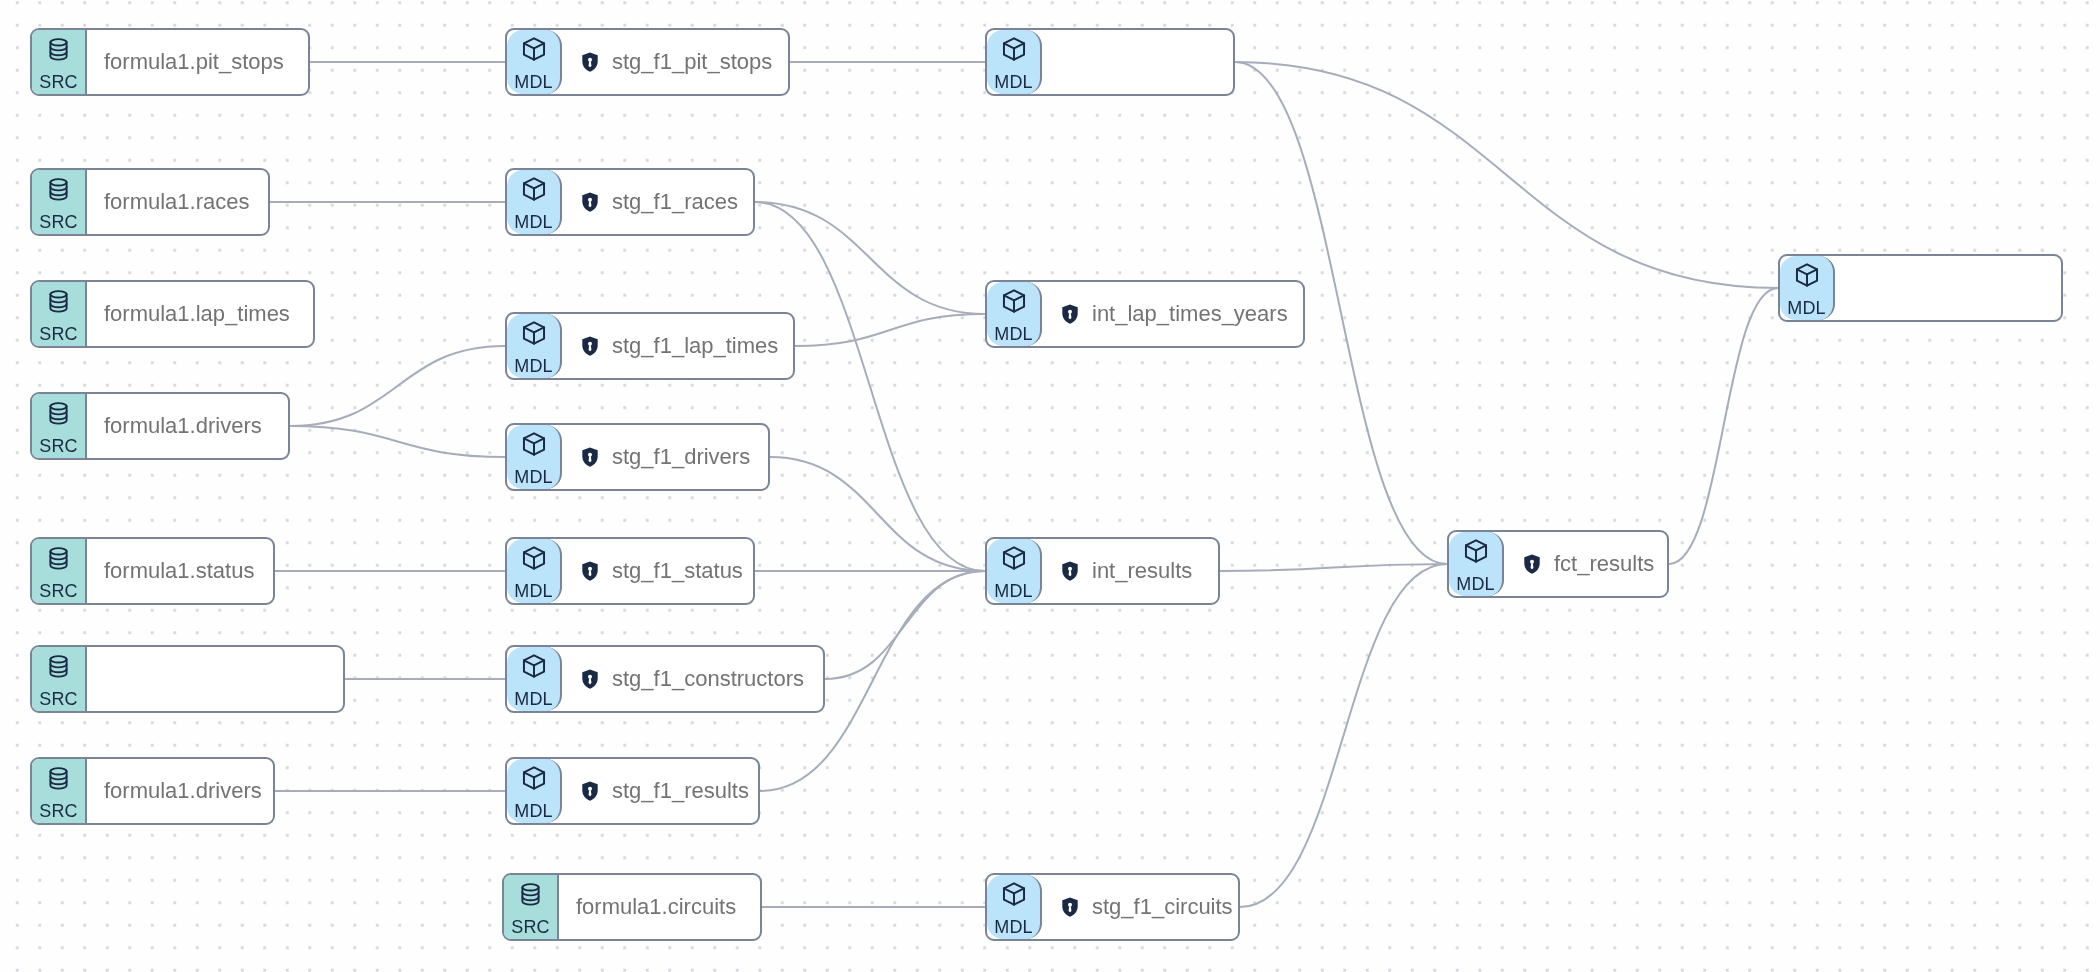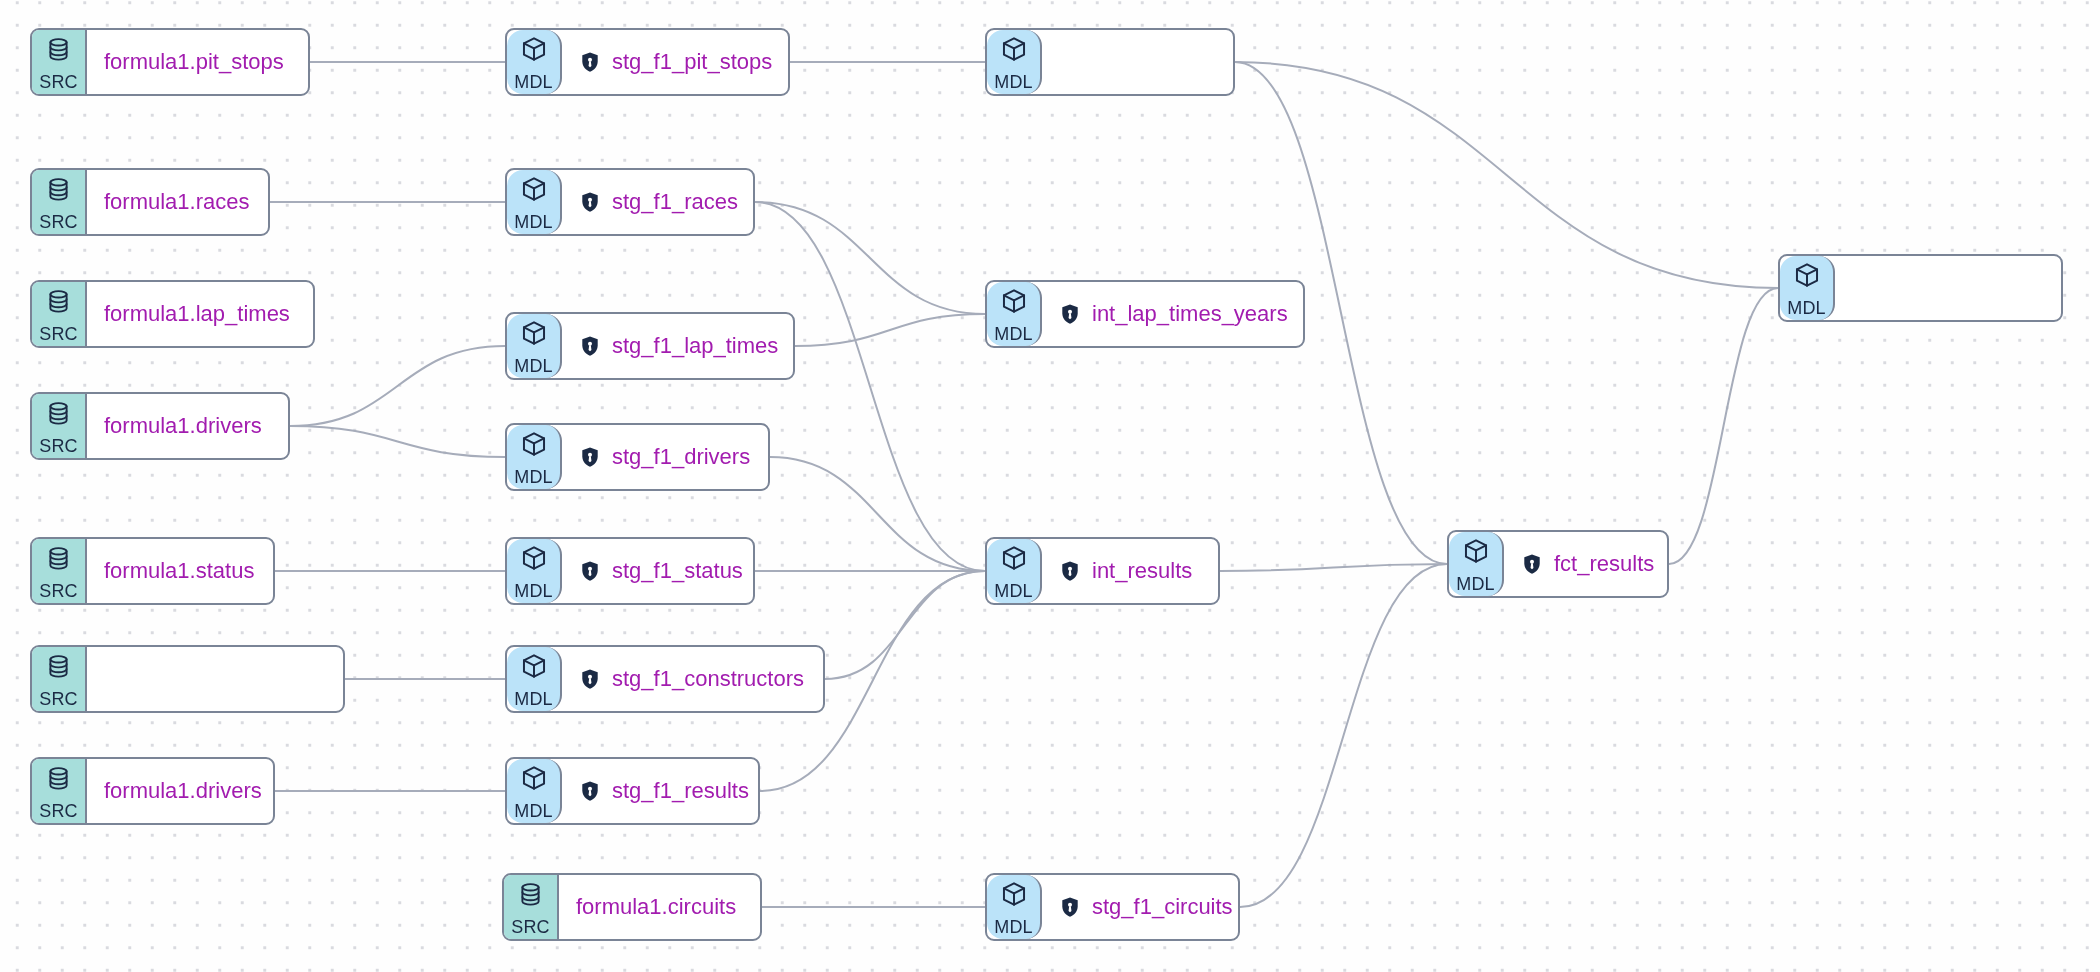--- a/index.html
+++ b/index.html
@@ -64,21 +64,21 @@
   .badge svg { display: block; }
   .node-body {
     display: flex;
     align-items: center;
     padding: 0 22px 0 17px;
     white-space: nowrap;
   }
   .shield { margin-right: 11px; flex: 0 0 auto; }
   .node-label {
     font-size: 22px;
-    color: #a21caf;
+    color: #737373;
   }
 </style>
 </head>
 <body>
 
 <div class="canvas">
   <svg id="edge-svg" xmlns="http://www.w3.org/2000/svg" viewBox="0 0 2100 972">
       <path d="M310 62 C407.5 62 407.5 62 505 62" stroke="#A6ACBA"></path>
       <path d="M790 62 C887.5 62 887.5 62 985 62" stroke="#A6ACBA"></path>
       <path d="M1235 62 C1506.5 62 1506.5 288 1778 288" stroke="#A6ACBA"></path>

